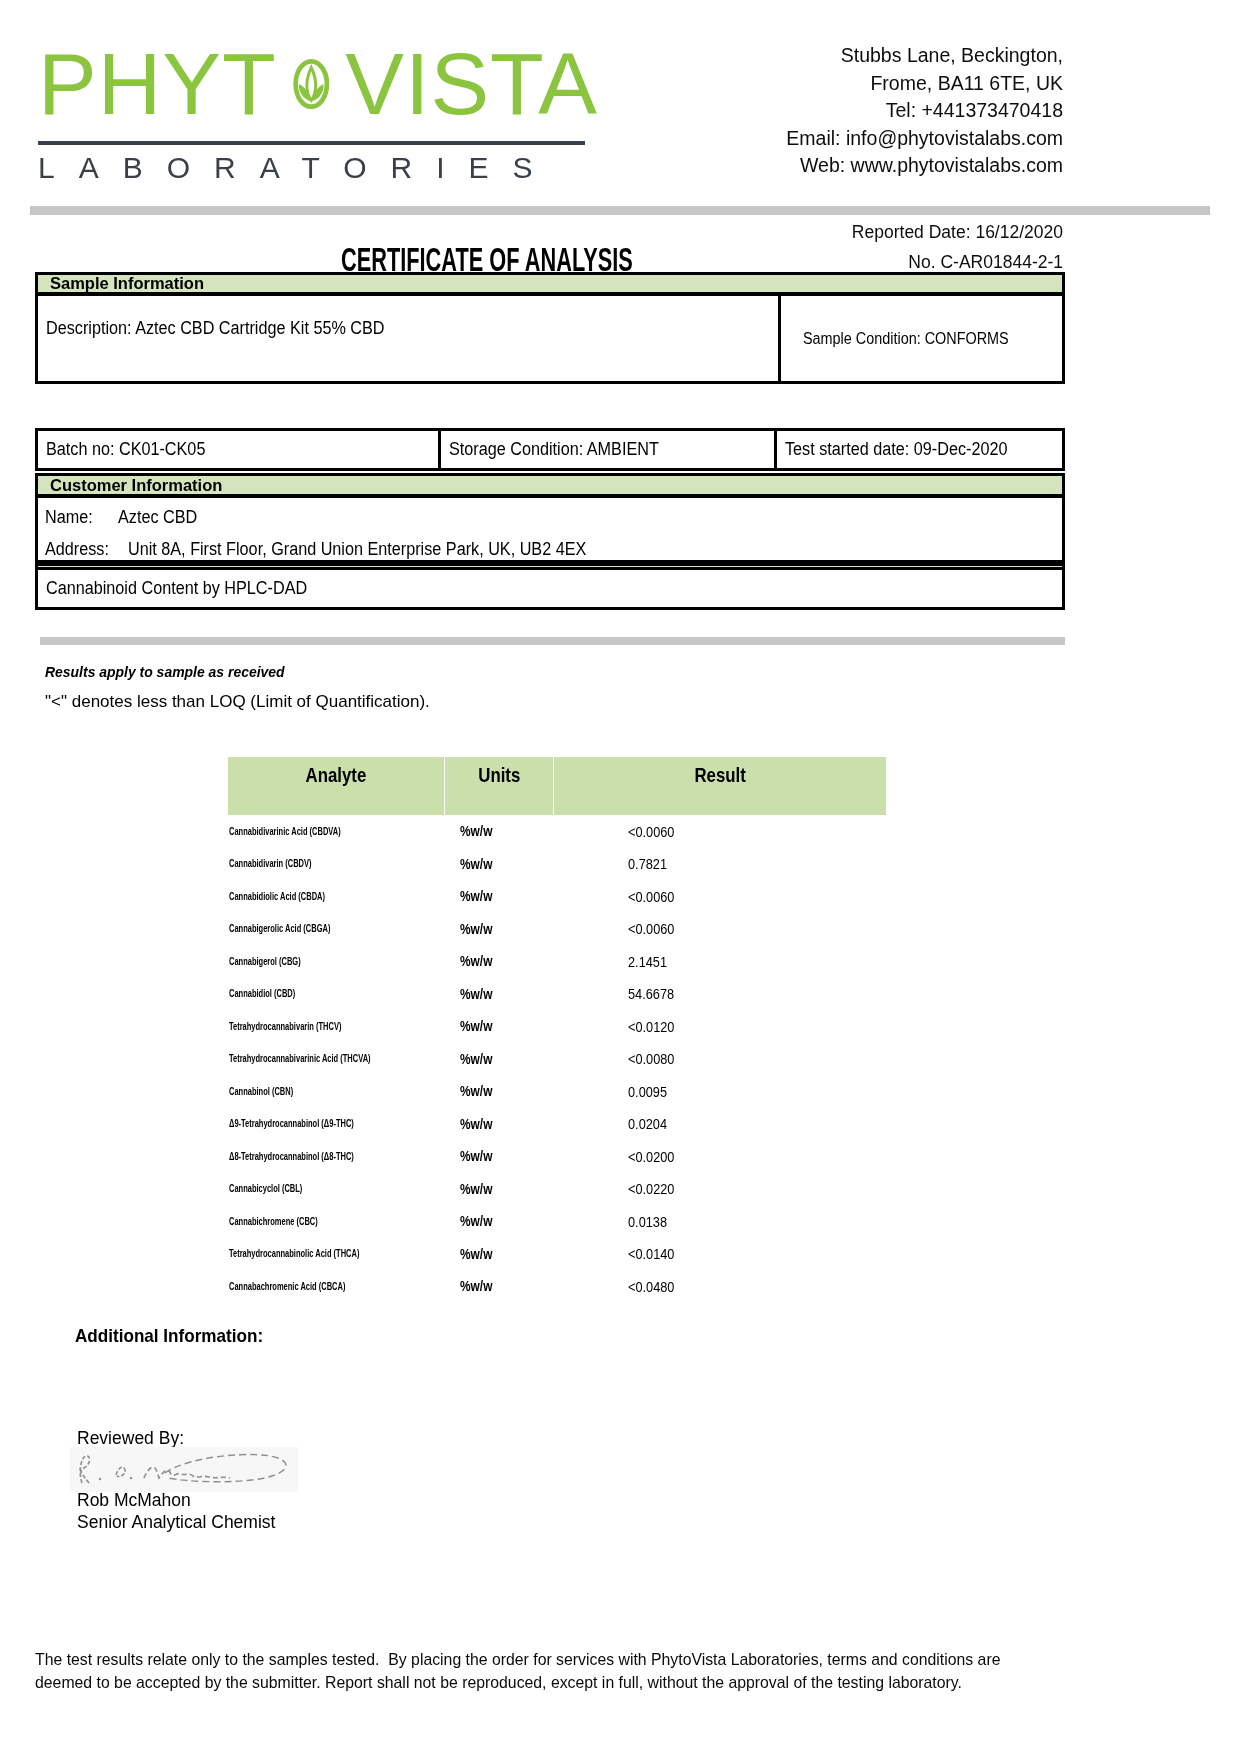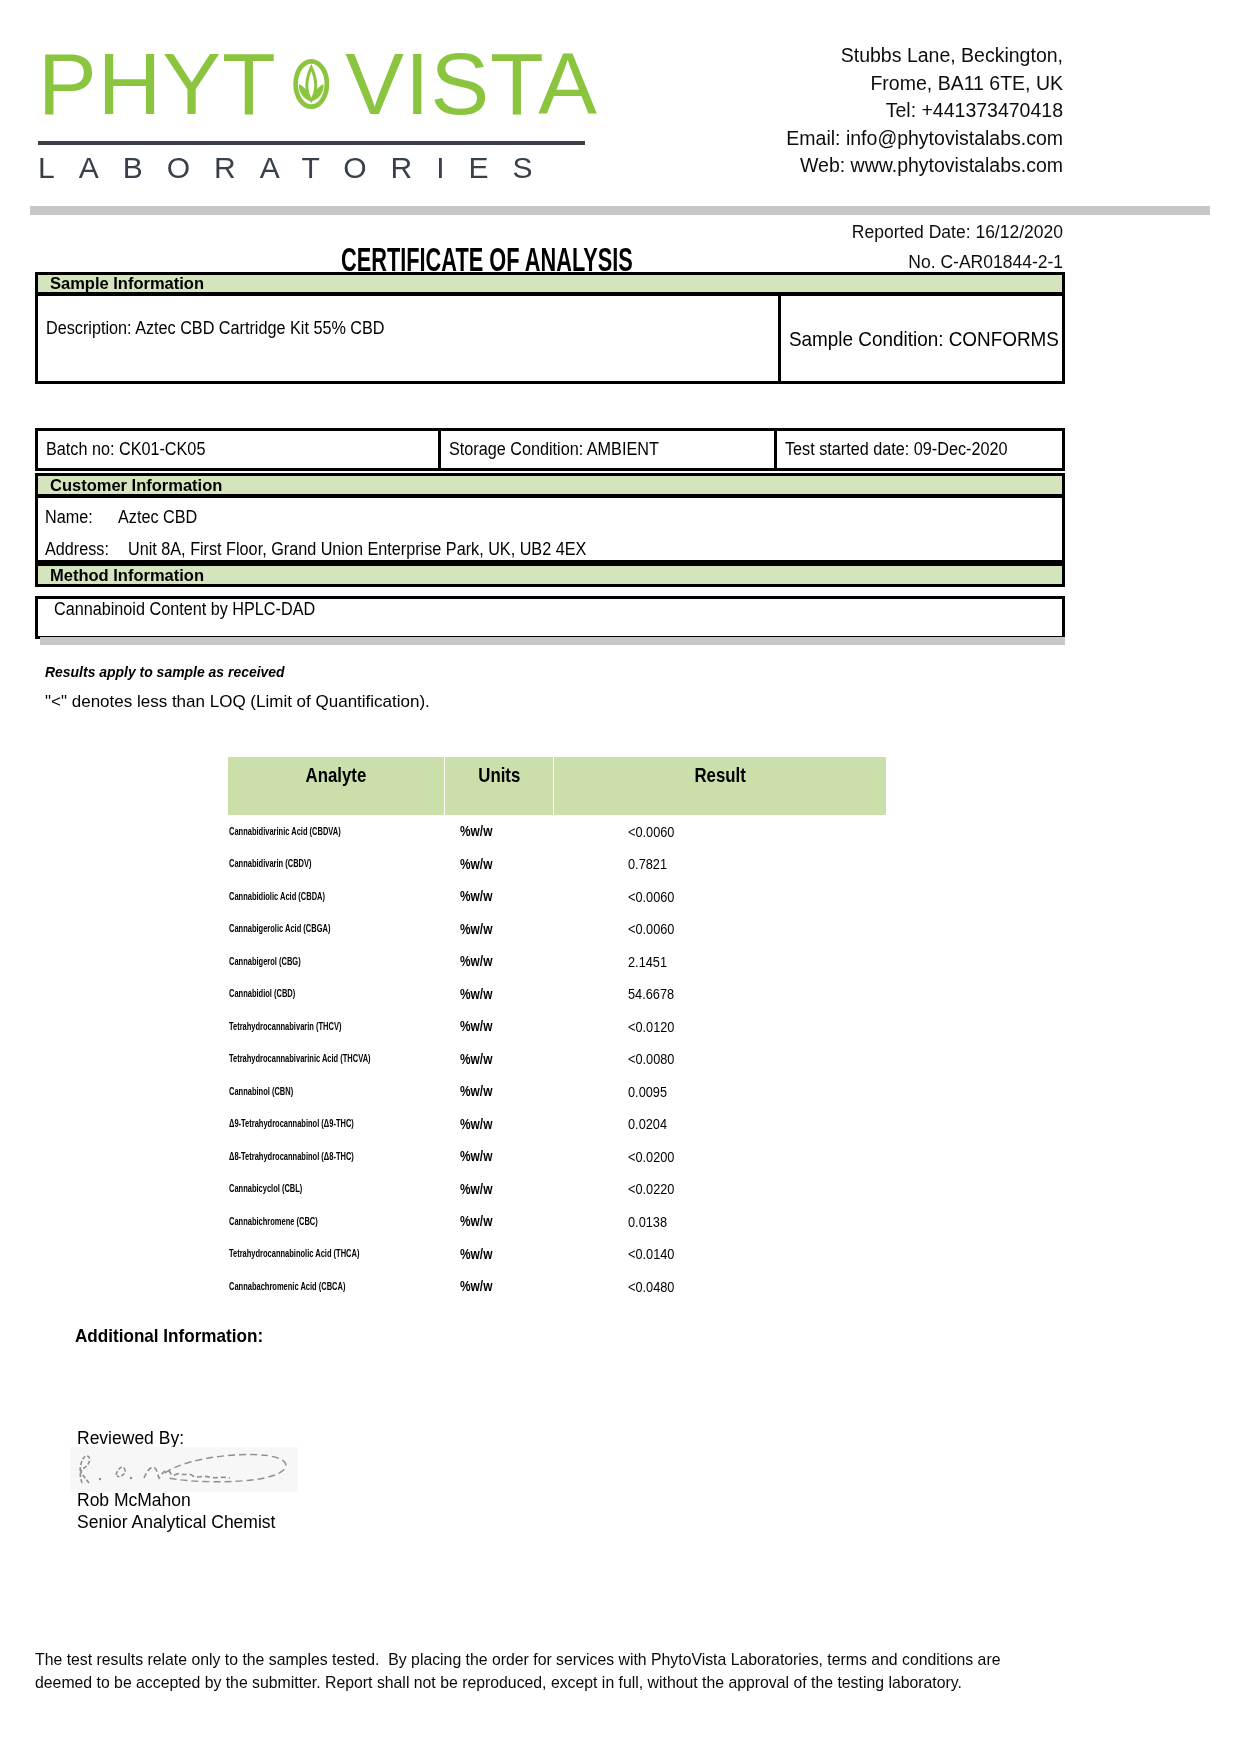--- a/index.html
+++ b/index.html
@@ -30,21 +30,21 @@
 .title{left:341px;top:240px;font-size:34px;font-weight:bold;letter-spacing:0}
 
 
 .info-wrap{left:35px;top:272px;width:1030px;height:356px}
 .gbar{left:0;width:1030px;background:var(--bar-green);border:3px solid #000;display:flex;align-items:center;padding-left:12px;font-weight:bold;font-size:16.5px;line-height:1}
 .box{left:0;width:1030px;background:#fff;border:3px solid #000}
 .cellrow{display:flex;height:100%}
 .cell{display:flex;align-items:center;padding-left:8px;font-size:18px;height:100%}
 .cell+.cell{border-left:3px solid #000}
 .desc-cell{position:absolute;left:0;top:16px;width:820px;padding:6px 8px;font-size:18px}
-.cond-cell{position:absolute;left:740px;top:0;bottom:0;width:287px;border-left:3px solid #000;display:flex;align-items:center;padding-left:8px;font-size:21px}
+.cond-cell{position:absolute;left:740px;top:0;bottom:0;width:287px;border-left:3px solid #000;display:flex;align-items:center;padding-left:22px;font-size:16px}
 .kv-line{position:absolute;font-size:18px}
 
 
 .note1{left:45px;top:663px;font-size:15.5px;font-weight:bold;font-style:italic}
 .note2{left:45px;top:692px;font-size:17px}
 
 
 .rt{left:228px;top:757px;width:662px}
 .rt-head{display:flex;gap:1px}
 .hcell{background:var(--table-green);height:58px;display:flex;justify-content:center;align-items:flex-start;padding-top:6px;font-weight:bold;font-size:21px}
@@ -141,21 +141,21 @@
       </div>
       <div class="kv-line" style="left:90px;top:41px">
         <span class="sx sx90">Unit 8A, First Floor, Grand Union Enterprise Park, UK, UB2 4EX</span>
       </div>
     </div>
 
     <div class="abs gbar" style="top:291px;height:24px">
       <span>Method Information</span>
     </div>
 
-    <div class="abs box" style="top:324px;height:43px;display:flex;align-items:flex-start;padding-left:16px">
+    <div class="abs box" style="top:295px;height:43px;display:flex;align-items:center;padding-left:8px">
       <span class="sx sx90" style="font-size:18px">Cannabinoid Content by HPLC-DAD</span>
     </div>
   </div>
 
   <div class="abs hr-gray" style="left:40px;top:637px;width:1025px;height:8px"></div>
 
   <div class="abs note1"><span class="sx sx90">Results apply to sample as received</span></div>
   <div class="abs note2">"&lt;" denotes less than LOQ (Limit of Quantification).</div>
 
   <div class="abs rt">

